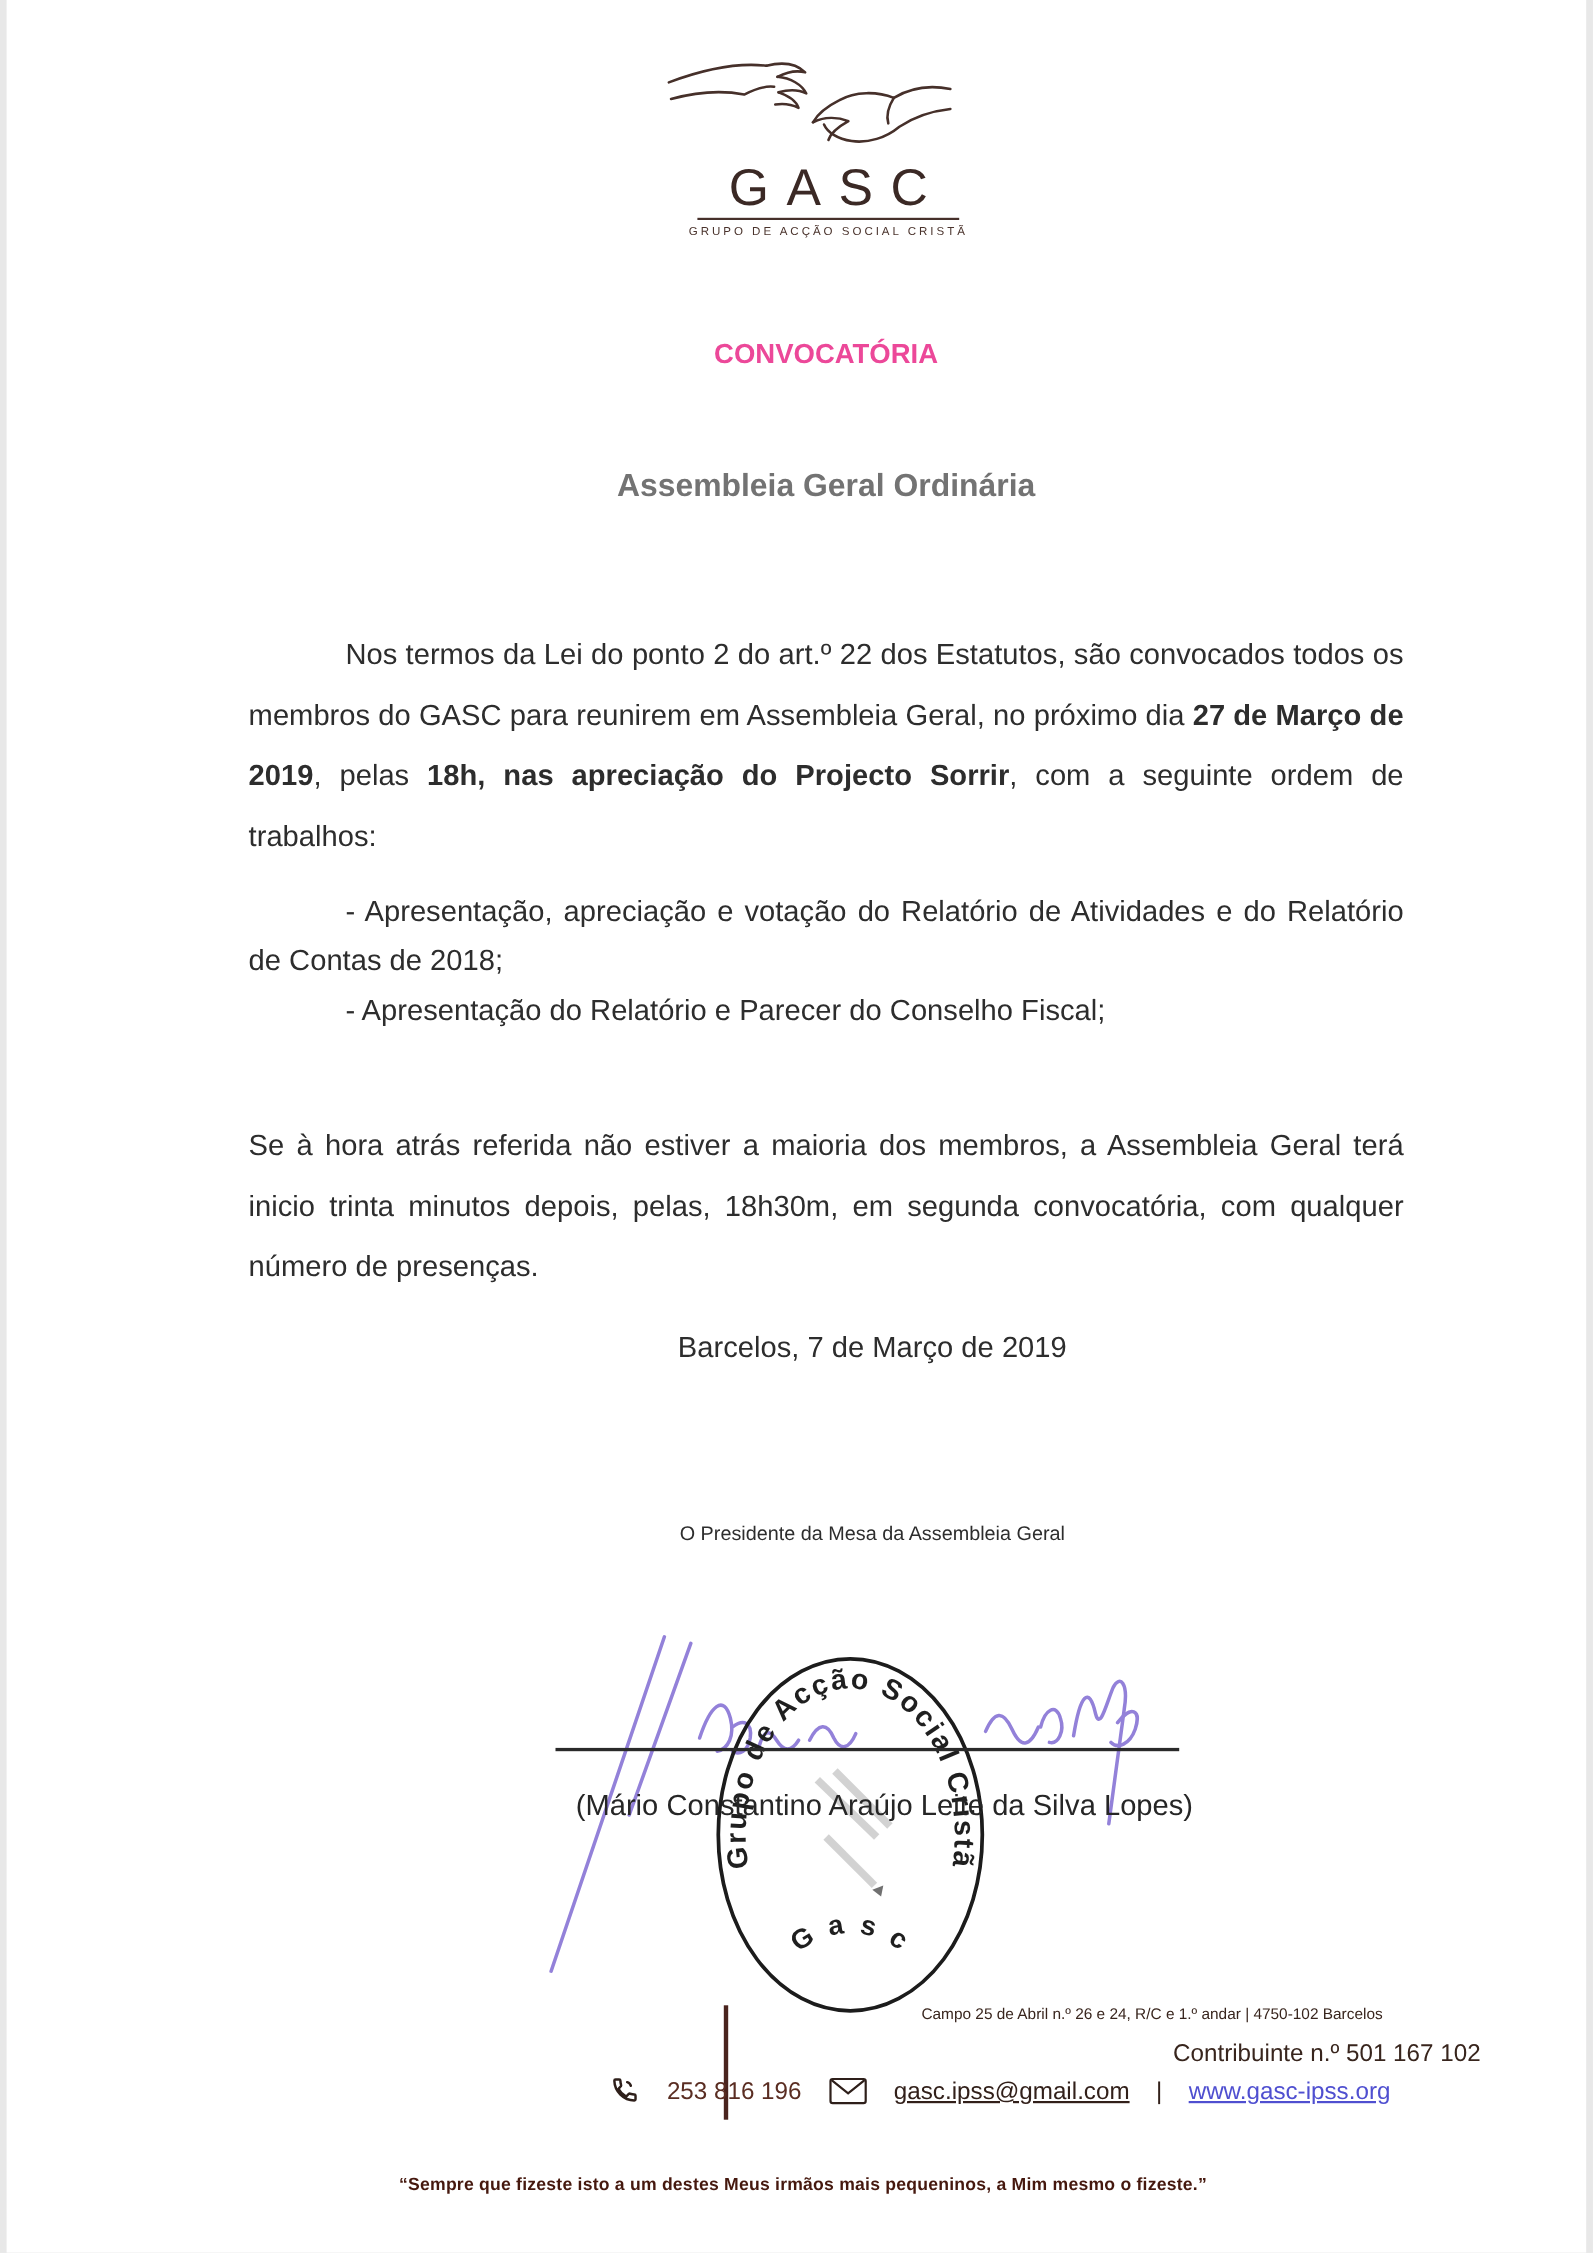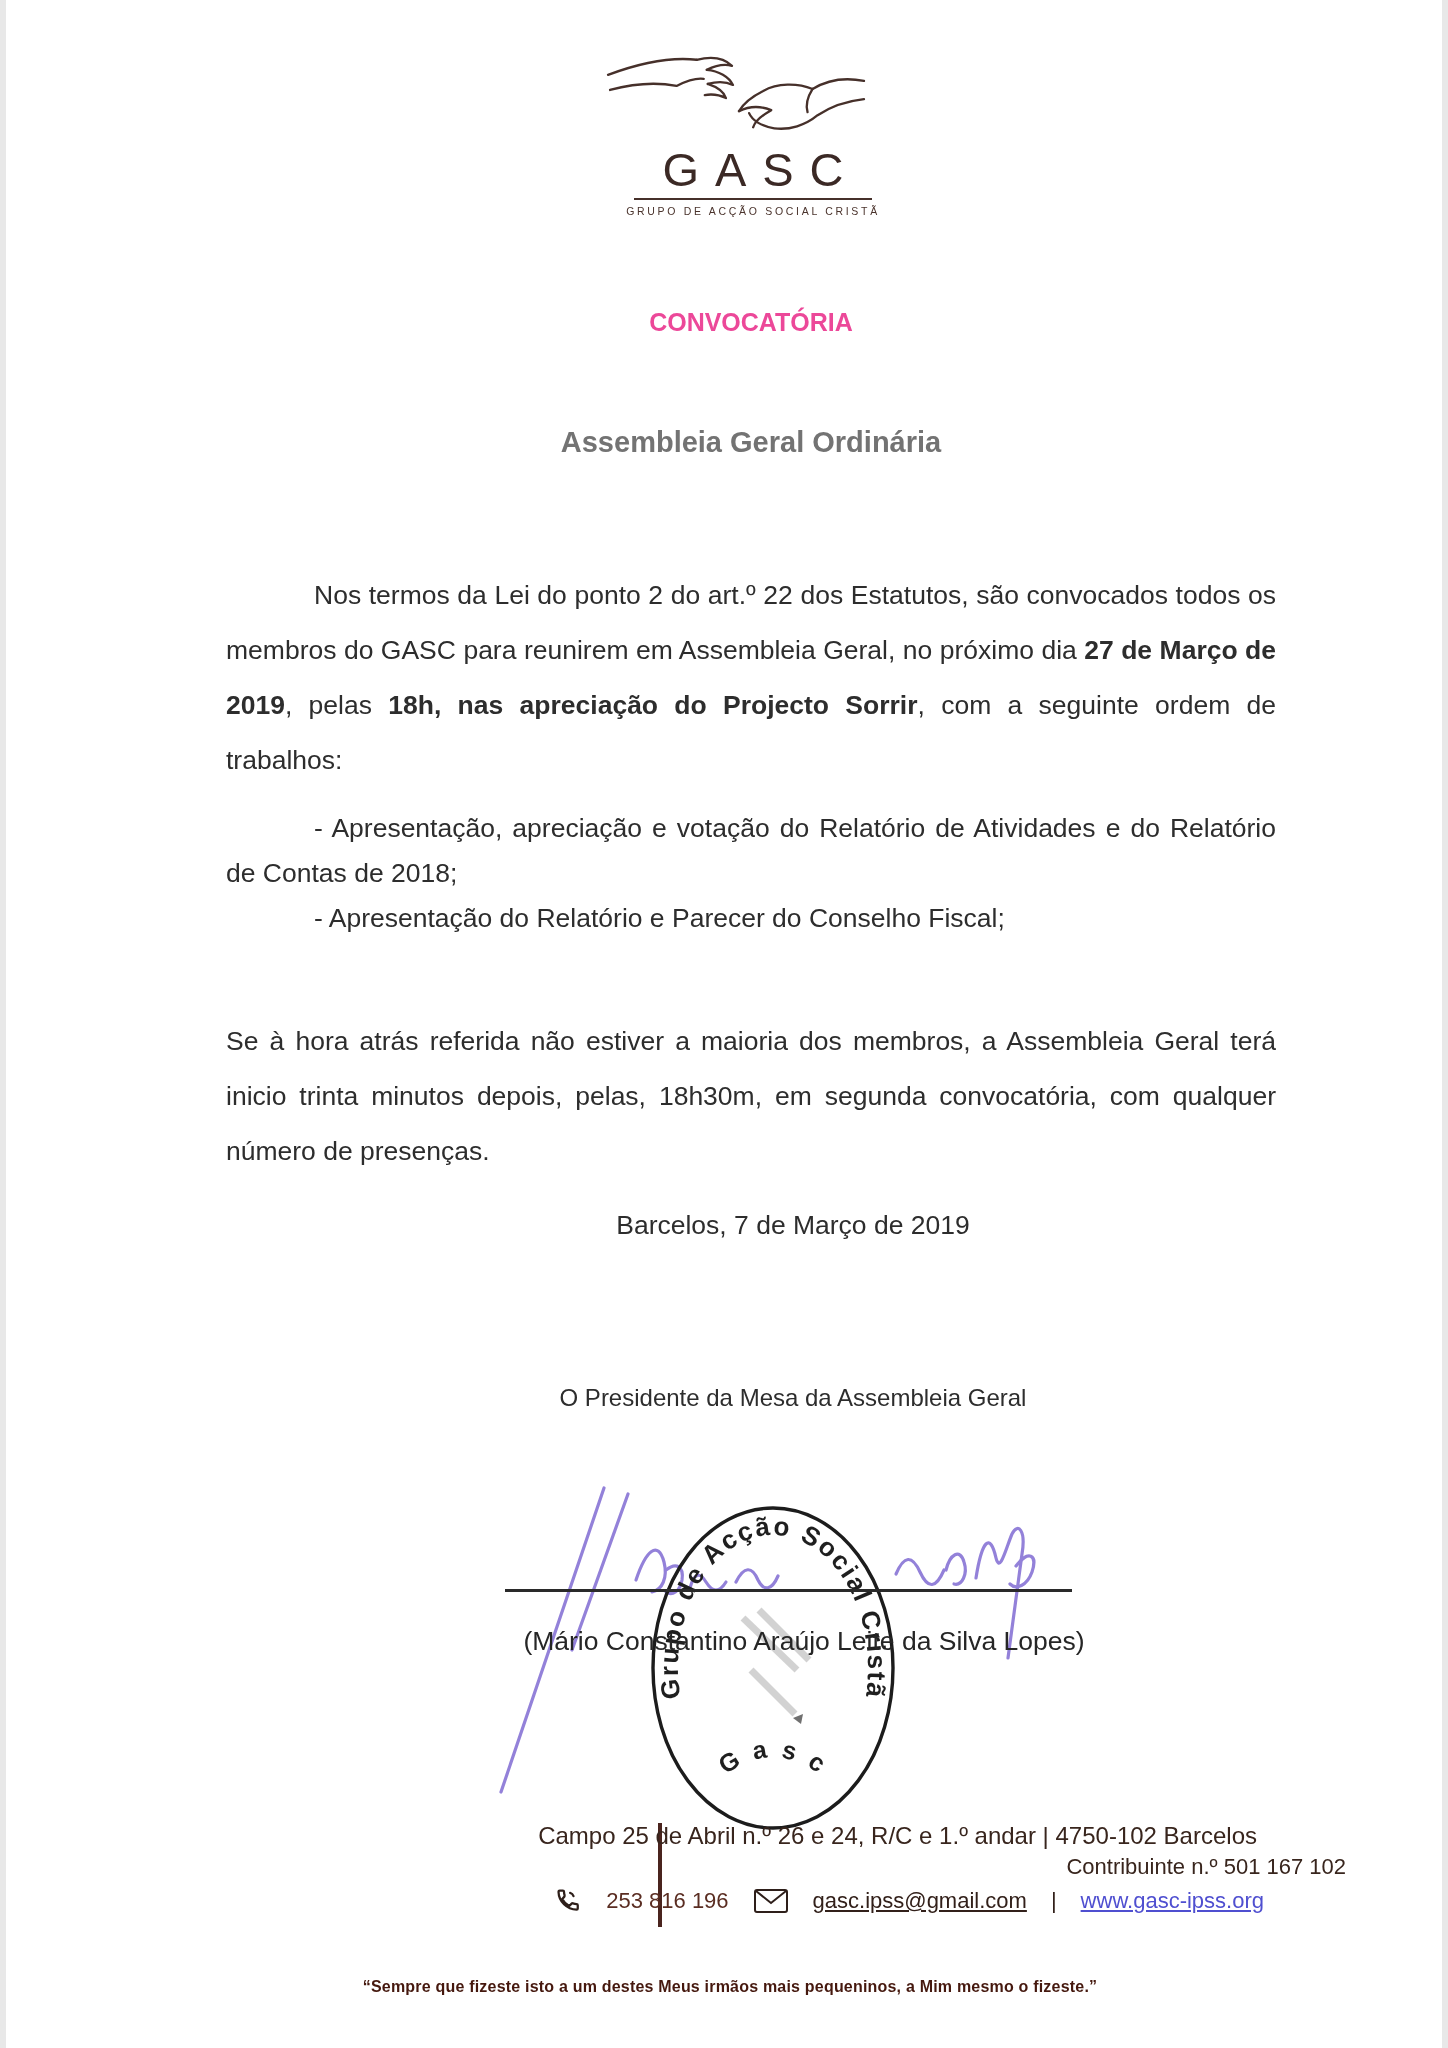--- a/index.html
+++ b/index.html
@@ -20,30 +20,30 @@
   .title{top:308px;text-align:center;font-size:25px;font-weight:bold;color:#ec4899;}
   .subtitle{top:426px;text-align:center;font-size:29px;font-weight:bold;color:#737373;}
   
   .para{font-size:26.5px;line-height:55px;text-align:justify;color:#2d2d2d;}
   .p1{top:568px;text-indent:88px;}
   .agenda{top:806px;font-size:26.5px;line-height:45px;text-align:justify;color:#2d2d2d;}
   .agenda-item{text-indent:88px;}
   .p2{top:1014px;}
   .b{font-weight:bold;}
   .dateline{top:1210px;text-align:center;font-size:26.5px;transform:translateX(42px);}
-  .president{top:1384px;text-align:center;font-size:24px;transform:translateX(42px);}
+  .president{top:1384px;text-align:center;font-size:18px;transform:translateX(42px);}
   
   .sig-svg{left:470px;top:1462px;width:560px;height:340px;}
   .stamp-svg{left:641px;top:1502px;width:252px;height:334px;}
   .sig-rule{left:499px;top:1589px;width:567px;height:2.5px;background:#2a2a2a;}
   .sig-name{top:1626px;text-align:center;font-size:26.5px;color:#262626;transform:translateX(53px);}
   
   .foot-bar{left:652px;top:1823px;width:3.5px;height:104px;background:#4a241e;}
   .foot-line{color:#38251d;white-space:nowrap;}
-  .foot-address{top:1822px;right:185px;font-size:24px;}
+  .foot-address{top:1822px;right:185px;font-size:14px;}
   .foot-tax{top:1854px;right:96px;font-size:22px;}
   .foot-contact{top:1886px;right:178px;font-size:22px;display:flex;align-items:center;gap:24px;}
   .foot-phone{color:#5a2d22;}
   .foot-email{color:#32201a;text-decoration:underline;}
   .foot-sep{color:#32201a;}
   .foot-site{color:#4f4fd0;text-decoration:underline;}
   .foot-contact a{cursor:pointer;}
   .icon{display:inline-flex;align-items:center;}
   
   .quote{top:1978px;left:174px;width:1100px;text-align:center;font-size:16px;font-weight:bold;color:#45180e;letter-spacing:0.2px;}

